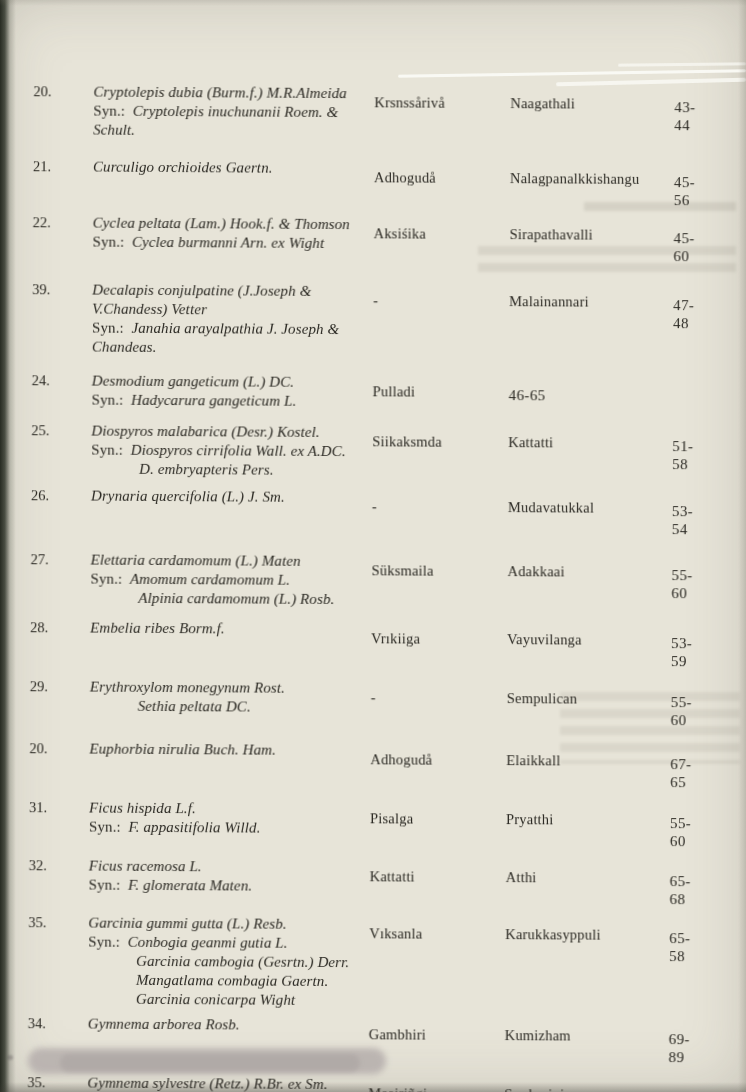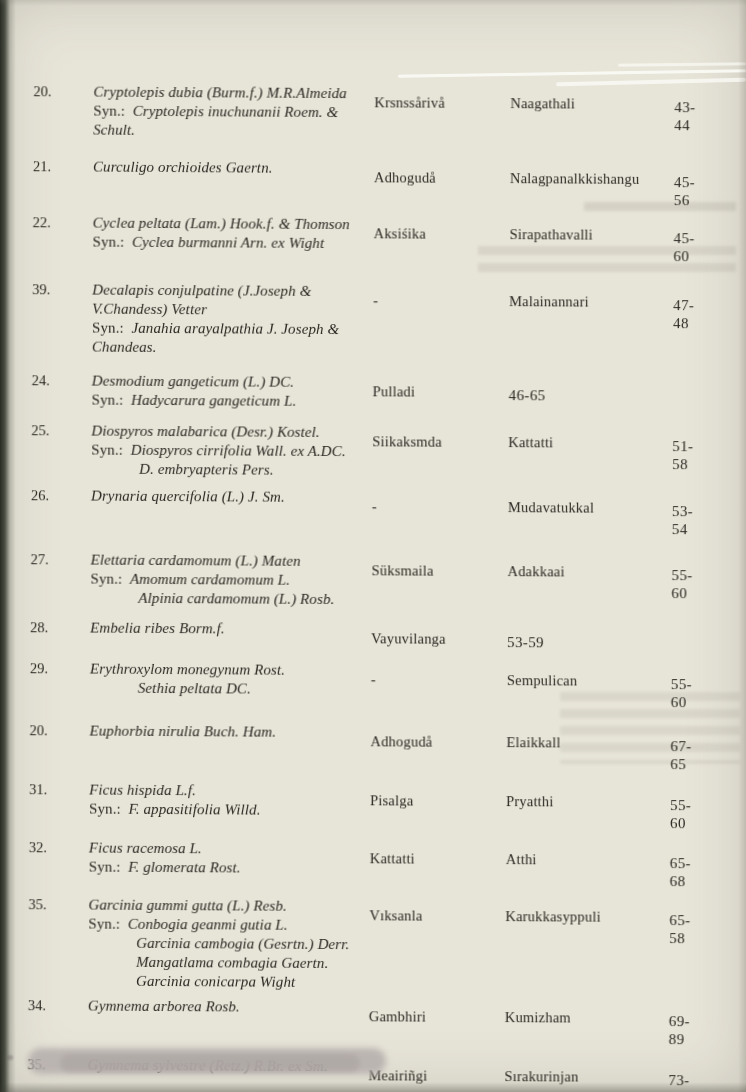--- a/index.html
+++ b/index.html
@@ -163,20 +163,21 @@
     <div class="c-skt">Süksmaila</div>
     <div class="c-tam">Adakkaai</div>
     <div class="c-pg">55-60</div>
   </div>
 
   <div class="row" style="margin-top: 11px;">
     <div class="c-num">28.</div>
     <div class="c-name">
           <div class="line"><span>Embelia ribes Borm.f.</span></div>
         </div>
+    <div class="c-skt">Vrıkiiga</div>
     <div class="c-tam">Vayuvilanga</div>
     <div class="c-pg">53-59</div>
   </div>
 
   <div class="row" style="margin-top: 11px;">
     <div class="c-num">29.</div>
     <div class="c-name">
           <div class="line"><span>Erythroxylom monegynum Rost.</span></div>
           <div class="line cont"><span>Sethia peltata DC.</span></div>
         </div>
@@ -203,21 +204,21 @@
         </div>
     <div class="c-skt">Pisalga</div>
     <div class="c-tam">Pryatthi</div>
     <div class="c-pg">55-60</div>
   </div>
 
   <div class="row" style="margin-top: 10px;">
     <div class="c-num">32.</div>
     <div class="c-name">
           <div class="line"><span>Ficus racemosa L.</span></div>
-          <div class="line"><span class="syn">Syn.:&nbsp;&nbsp;</span><span>F. glomerata Rost.</span></div>
+          <div class="line"><span class="syn">Syn.:&nbsp;&nbsp;</span><span>F. glomerata Maten.</span></div>
         </div>
     <div class="c-skt">Kattatti</div>
     <div class="c-tam">Atthi</div>
     <div class="c-pg">65-68</div>
   </div>
 
   <div class="row" style="margin-top: 9px;">
     <div class="c-num">35.</div>
     <div class="c-name">
           <div class="line"><span>Garcinia gummi gutta (L.) Resb.</span></div>

